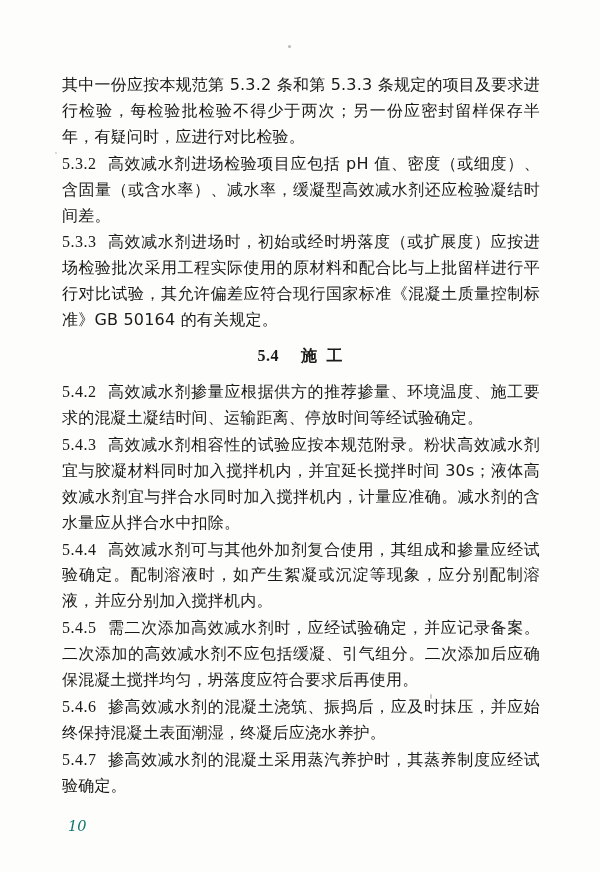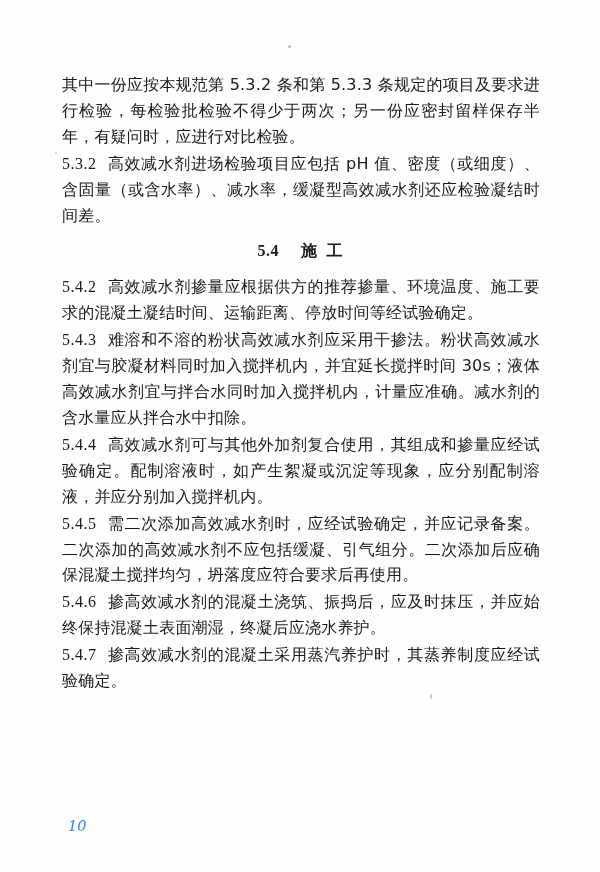--- a/index.html
+++ b/index.html
@@ -62,21 +62,21 @@
     display: inline-block;
     width: 11px;
   }
   .pagenum {
     position: absolute;
     left: 68px;
     top: 818px;
     font-size: 14.5px;
     font-family: "DejaVu Serif", "Liberation Serif", serif;
     font-style: italic;
-    color: #3b82f6;
+    color: #0f766e;
   }
   .speck {
     position: absolute;
     background: #b9b9b9;
     border-radius: 50%;
   }
   .speck1 { left: 288px; top: 45px; width: 3px; height: 3px; }
   .speck2 { left: 55px; top: 152px; width: 2px; height: 2px; background:#cfcfcf; }
   .speck3 { left: 430px; top: 694px; width: 2px; height: 5px; background:#c8c8c8; border-radius:1px; }
 </style>
@@ -92,32 +92,35 @@
   <div class="content">
 
     <p class="para first">
       <span>其中一份应按本规范第 5.3.2 条和第 5.3.3 条规定的项目及要求进行检验，每检验批检验不得少于两次；另一份应密封留样保存半年，有疑问时，应进行对比检验。</span>
     </p>
 
     <p class="para">
       <span class="num-label">5.3.2</span><span class="gap"></span><span>高效减水剂进场检验项目应包括 pH 值、密度（或细度）、含固量（或含水率）、减水率，缓凝型高效减水剂还应检验凝结时间差。</span>
     </p>
 
+    <p class="para">
+      <span class="num-label">5.3.3</span><span class="gap"></span><span>高效减水剂进场时，初始或经时坍落度（或扩展度）应按进场检验批次采用工程实际使用的原材料和配合比与上批留样进行平行对比试验，其允许偏差应符合现行国家标准《混凝土质量控制标准》GB 50164 的有关规定。</span>
+    </p>
 
     <div class="section-head">
       <span class="num num-label">5.4</span><span class="sp"></span><span>施    工</span>
     </div>
 
 
     <p class="para">
       <span class="num-label">5.4.2</span><span class="gap"></span><span>高效减水剂掺量应根据供方的推荐掺量、环境温度、施工要求的混凝土凝结时间、运输距离、停放时间等经试验确定。</span>
     </p>
 
     <p class="para">
-      <span class="num-label">5.4.3</span><span class="gap"></span><span>难溶和不溶的粉状高效减水剂应采用干掺法。粉状高效减水剂宜与胶凝材料同时加入搅拌机内，并宜延长搅拌时间 30s；液体高效减水剂宜与拌合水同时加入搅拌机内，计量应准确。减水剂的含水量应从拌合水中扣除。</span>
+      <span class="num-label">5.4.3</span><span class="gap"></span><span>高效减水剂相容性的试验应按本规范附录。粉状高效减水剂宜与胶凝材料同时加入搅拌机内，并宜延长搅拌时间 30s；液体高效减水剂宜与拌合水同时加入搅拌机内，计量应准确。减水剂的含水量应从拌合水中扣除。</span>
     </p>
 
     <p class="para">
       <span class="num-label">5.4.4</span><span class="gap"></span><span>高效减水剂可与其他外加剂复合使用，其组成和掺量应经试验确定。配制溶液时，如产生絮凝或沉淀等现象，应分别配制溶液，并应分别加入搅拌机内。</span>
     </p>
 
     <p class="para">
       <span class="num-label">5.4.5</span><span class="gap"></span><span>需二次添加高效减水剂时，应经试验确定，并应记录备案。二次添加的高效减水剂不应包括缓凝、引气组分。二次添加后应确保混凝土搅拌均匀，坍落度应符合要求后再使用。</span>
     </p>
 

